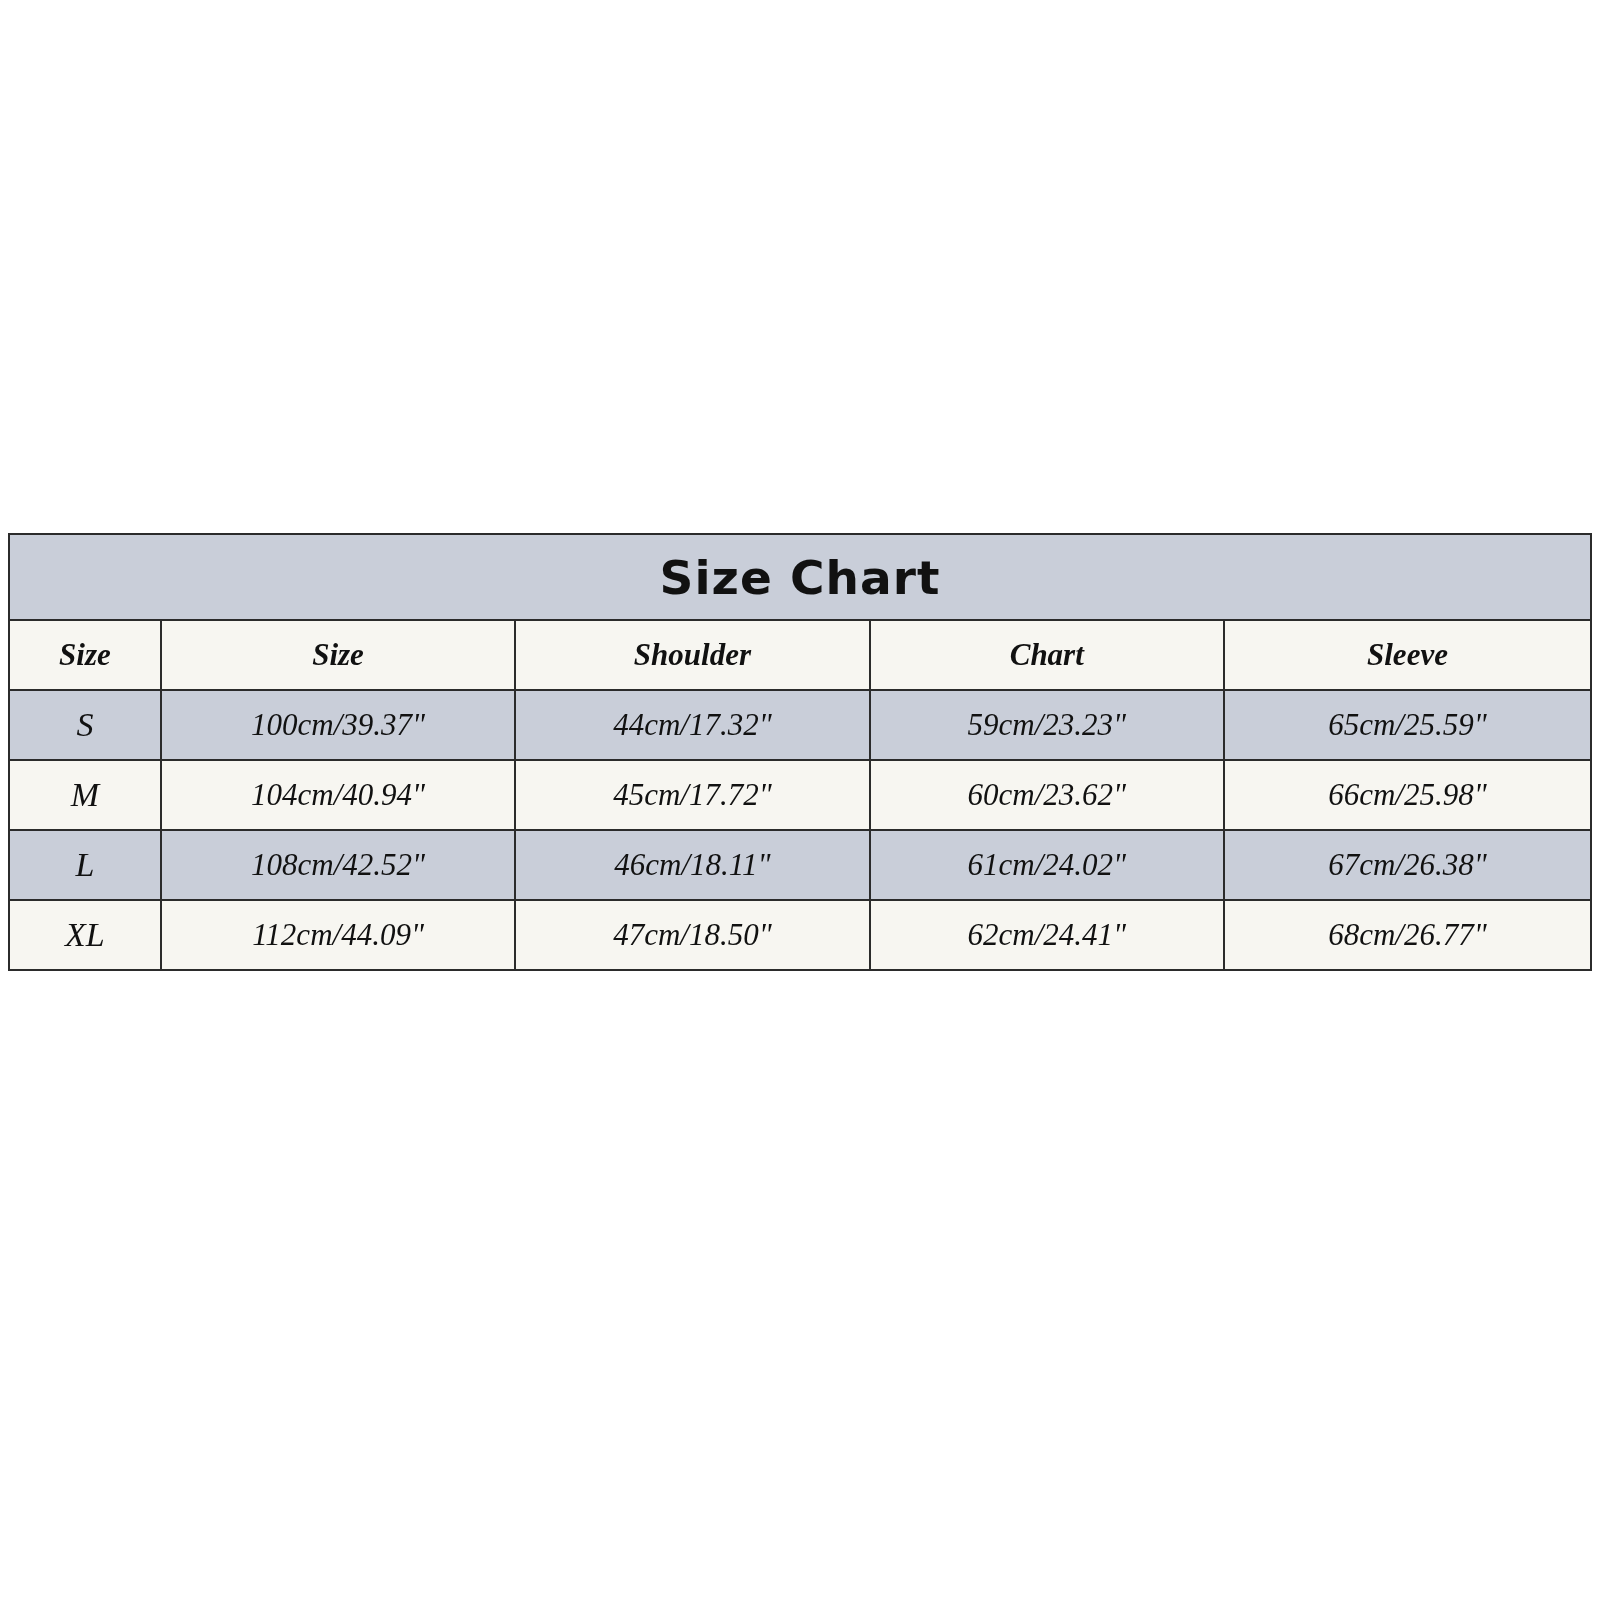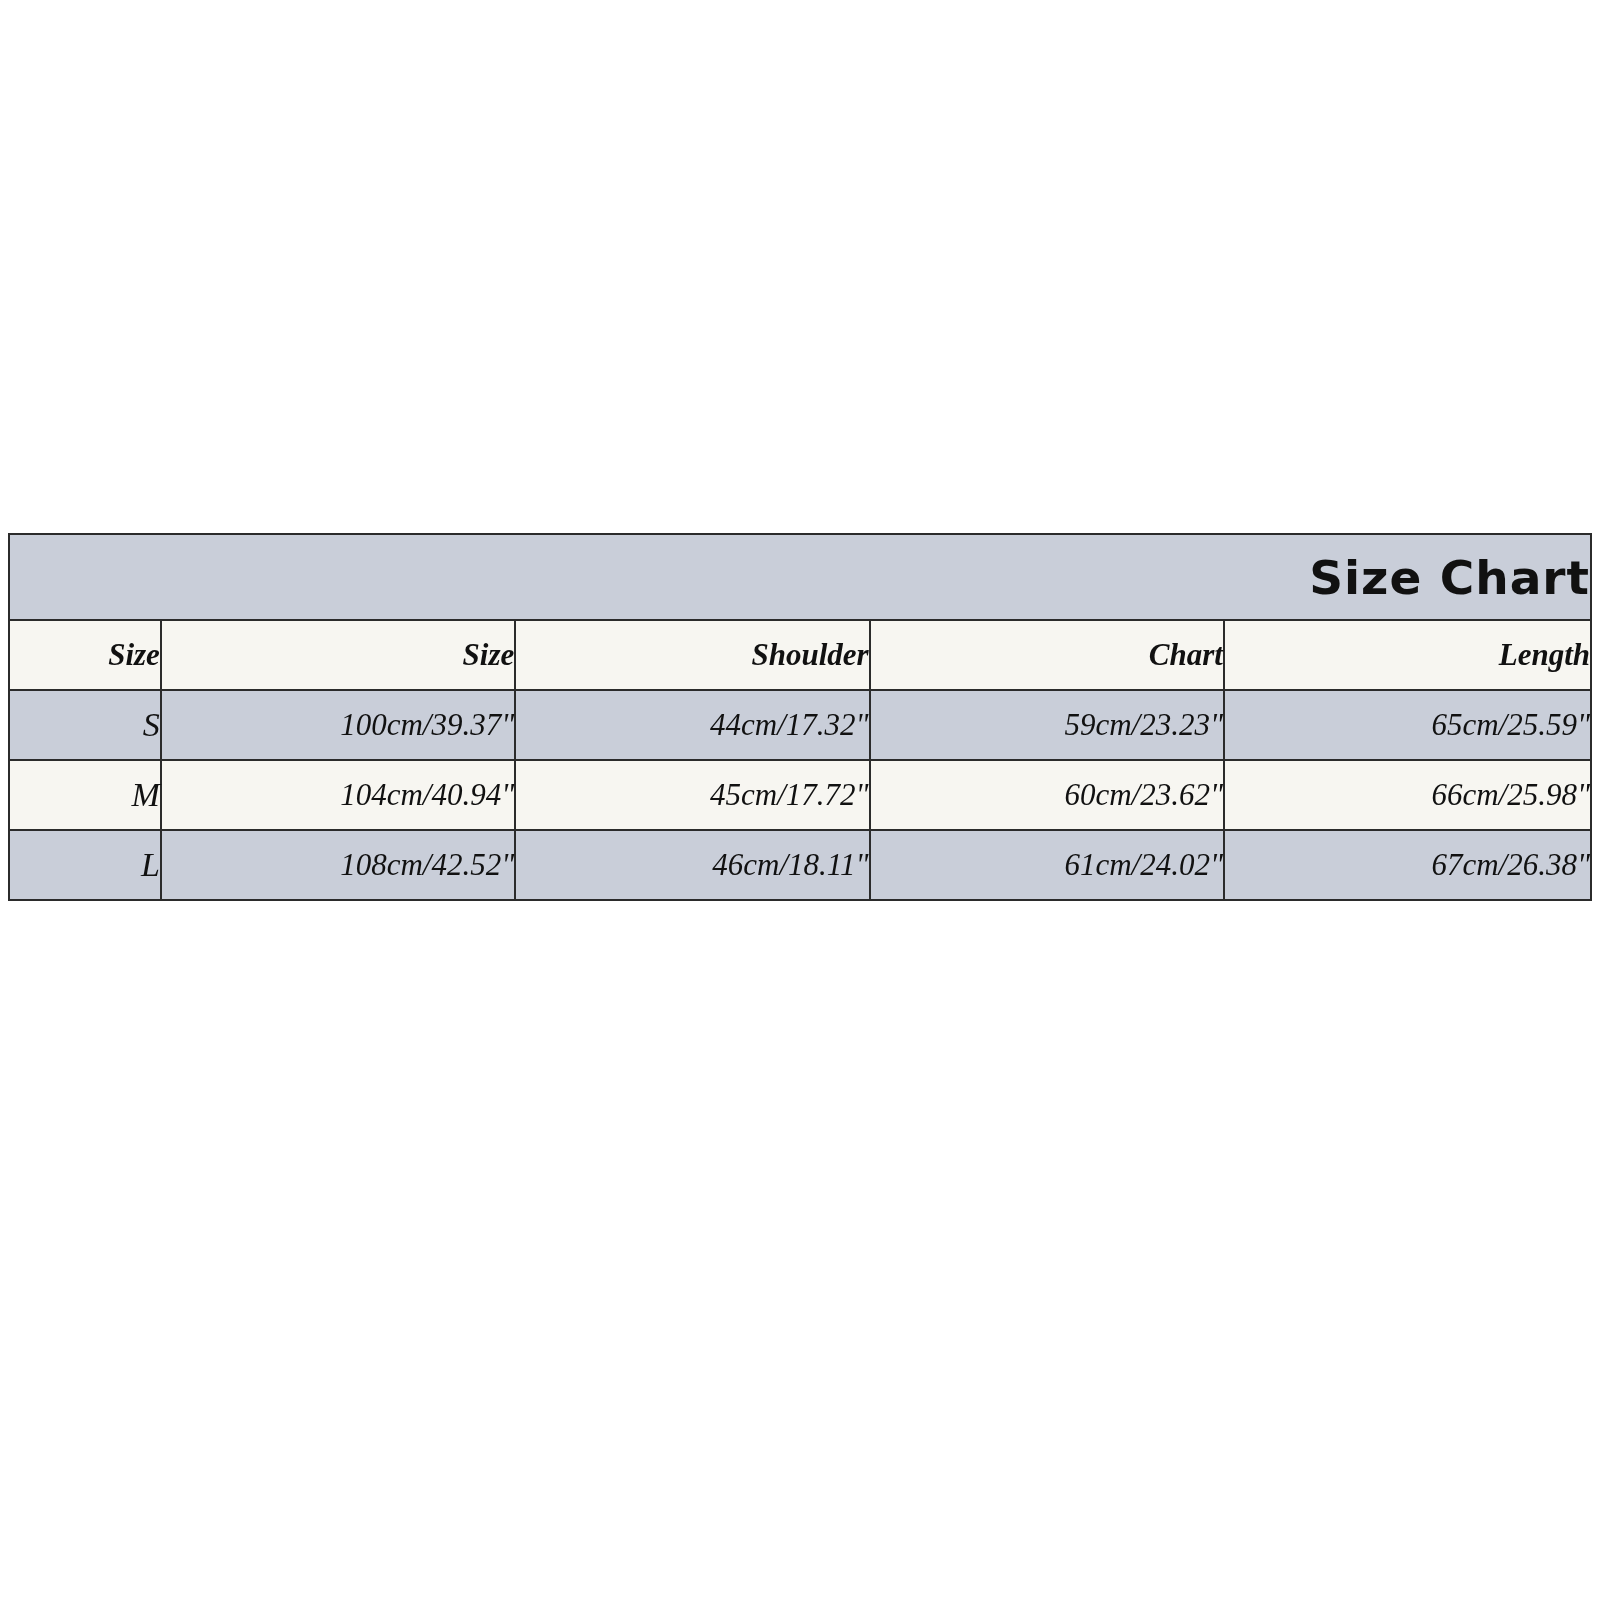--- a/index.html
+++ b/index.html
@@ -26,21 +26,21 @@
   }
   table.size-chart {
     border-collapse: collapse;
     width: 100%;
     table-layout: fixed;
     border: 2px solid #2b2b2b;
   }
   table.size-chart td,
   table.size-chart th {
     border: 2px solid #2b2b2b;
-    text-align: right;
+    text-align: center;
     vertical-align: middle;
     padding: 0;
   }
   .title-cell {
     background: #c9ced9;
     height: 84px;
     font-family: "DejaVu Sans", sans-serif;
     font-size: 47px;
     font-weight: bold;
     letter-spacing: 1px;
@@ -93,21 +93,21 @@
       </colgroup>
       <tbody>
         <tr>
           <td class="title-cell" colspan="5">Size Chart</td>
         </tr>
         <tr class="hdr-row">
           <td>Size</td>
           <td>Size</td>
           <td>Shoulder</td>
           <td>Chart</td>
-          <td>Length</td>
+          <td>Sleeve</td>
         </tr>
 
         <tr class="data-row alt">
           <td class="size-col">S</td>
           <td>100cm/39.37"</td>
           <td>44cm/17.32"</td>
           <td>59cm/23.23"</td>
           <td>65cm/25.59"</td>
         </tr>
 
@@ -120,17 +120,24 @@
         </tr>
 
         <tr class="data-row alt">
           <td class="size-col">L</td>
           <td>108cm/42.52"</td>
           <td>46cm/18.11"</td>
           <td>61cm/24.02"</td>
           <td>67cm/26.38"</td>
         </tr>
 
+        <tr class="data-row plain">
+          <td class="size-col">XL</td>
+          <td>112cm/44.09"</td>
+          <td>47cm/18.50"</td>
+          <td>62cm/24.41"</td>
+          <td>68cm/26.77"</td>
+        </tr>
 
       </tbody>
     </table>
   </div>
 </div>
 
 </body></html>

